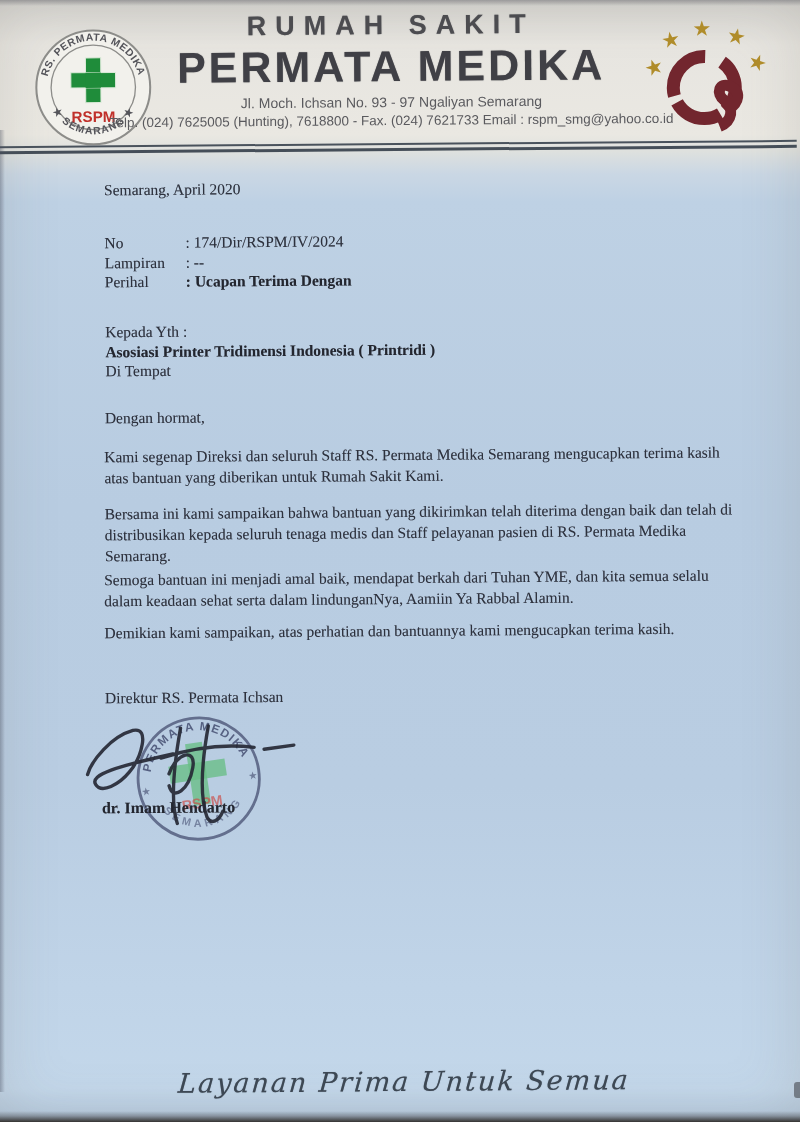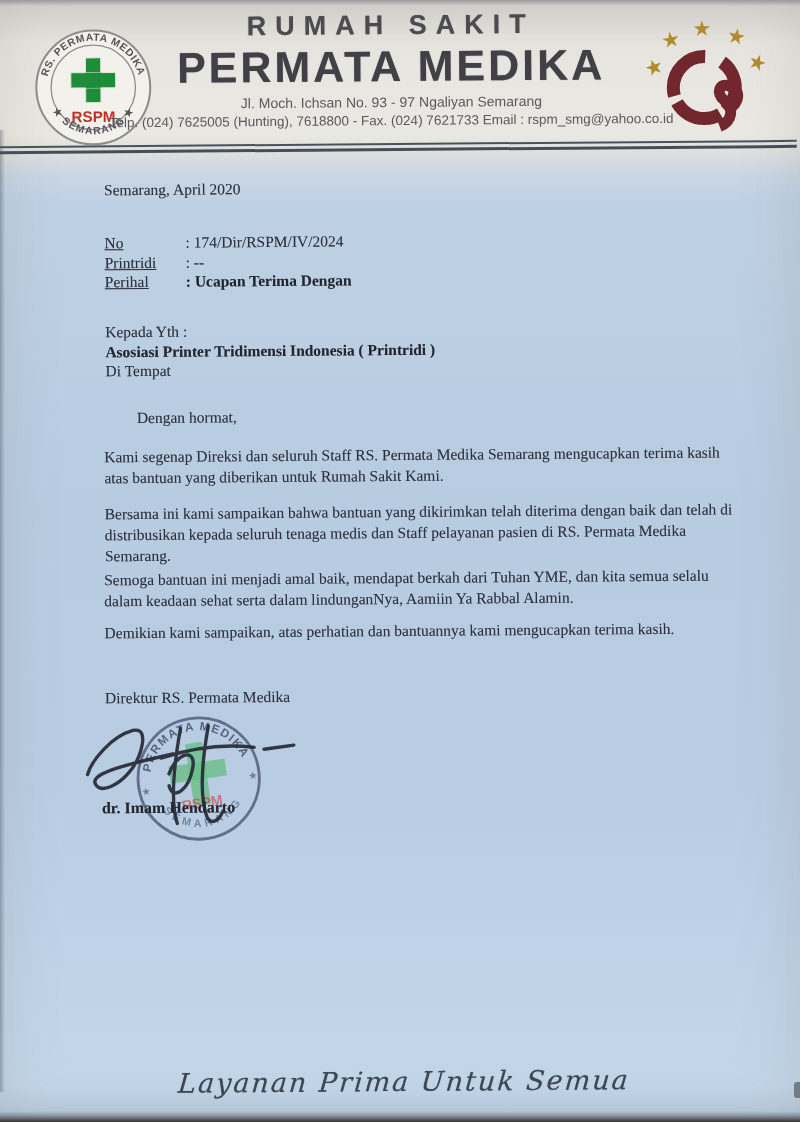--- a/index.html
+++ b/index.html
@@ -46,23 +46,23 @@
   .logo-right{position:absolute;left:646px;top:16px;width:132px;height:128px;}
 
   
   .abs{position:absolute;}
   .body-text{font-size:15.5px;line-height:21px;color:#2d313d;
     text-shadow:0 0 0.6px rgba(45,49,61,0.35);}
   .bold{font-weight:bold;color:#23262f;}
   .date-line{left:107px;top:177px;}
   .meta{left:107px;top:231px;}
   .meta-row{display:flex;line-height:19.5px;}
-  .meta-label{width:81px;text-decoration:underline;}
+  .meta-label{width:81px;}
   .recipient{left:107px;top:320px;line-height:19.5px;}
-  .opening{left:106px;top:405px;margin-left:32px;}
+  .opening{left:106px;top:405px;}
   .p1{left:105px;top:444px;width:642px;}
   .p2{left:105px;top:501px;width:642px;}
   .p3{left:104px;top:567px;width:642px;}
   .p4{left:104px;top:620px;width:642px;}
   .closing{left:104px;top:686px;line-height:19.5px;}
   .signer-name{left:100px;top:795px;font-size:16px;z-index:4;}
 
   
   .stamp{left:126px;top:706px;width:142px;height:142px;z-index:2;opacity:0.9;
     transform:rotate(-8deg);}
@@ -132,21 +132,21 @@
     </div>
 
     <div class="abs body-text date-line">Semarang,  April 2020</div>
 
     <div class="abs body-text meta">
       <div class="meta-row">
         <span class="meta-label">No</span>
         <span>: 174/Dir/RSPM/IV/2024</span>
       </div>
       <div class="meta-row">
-        <span class="meta-label">Printridi</span>
+        <span class="meta-label">Lampiran</span>
         <span>: --</span>
       </div>
       <div class="meta-row">
         <span class="meta-label">Perihal</span>
         <span class="bold">: Ucapan Terima Dengan</span>
       </div>
     </div>
 
     <div class="abs body-text recipient">
       <div>Kepada Yth :</div>
@@ -155,21 +155,21 @@
     </div>
 
     <div class="abs body-text opening">Dengan hormat,</div>
 
     <div class="abs body-text p1">Kami segenap Direksi dan seluruh Staff RS. Permata Medika Semarang mengucapkan terima kasih atas bantuan yang diberikan untuk Rumah Sakit Kami.</div>
     <div class="abs body-text p2">Bersama ini kami sampaikan bahwa bantuan yang dikirimkan telah diterima dengan baik dan telah di distribusikan kepada seluruh tenaga medis dan Staff pelayanan pasien di RS. Permata Medika Semarang.</div>
     <div class="abs body-text p3">Semoga bantuan ini menjadi amal baik, mendapat berkah dari Tuhan YME, dan kita semua selalu dalam keadaan sehat serta dalam lindunganNya, Aamiin Ya Rabbal Alamin.</div>
     <div class="abs body-text p4">Demikian kami sampaikan, atas perhatian dan bantuannya kami mengucapkan terima kasih.</div>
 
     <div class="abs body-text closing">
-      <div>Direktur RS. Permata Medika</div>
+      <div>Direktur RS. Permata Ichsan</div>
     </div>
 
     <div class="abs stamp">
       <svg viewBox="0 0 150 150" width="142" height="142">
         <circle cx="75" cy="75" r="64" fill="none" stroke="rgba(52,60,96,0.72)" stroke-width="3"></circle>
         <defs>
           <path id="st-top" d="M 24.8,83.9 A 51,51 0 1 1 125.2,83.9" fill="none"></path>
           <path id="st-bot" d="M 33.2,104.2 A 51,51 0 0 0 116.8,104.2" fill="none"></path>
         </defs>
         <text font-family="Liberation Sans, sans-serif" font-size="12.5" font-weight="bold" fill="rgba(48,55,92,0.8)" letter-spacing="1.4">

